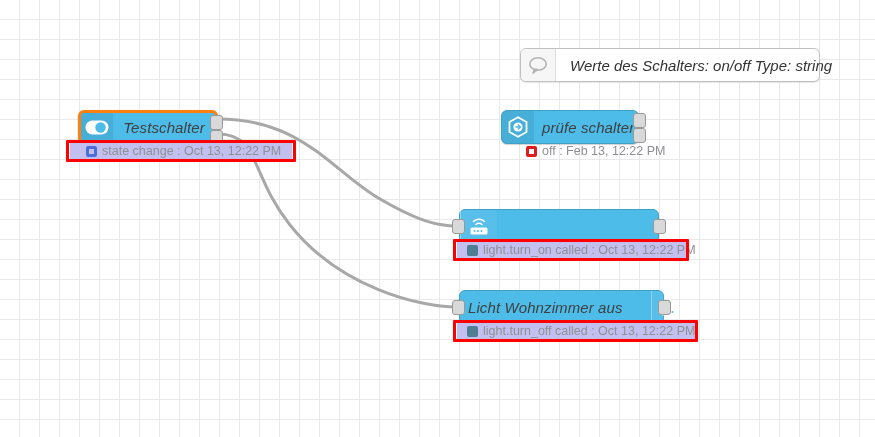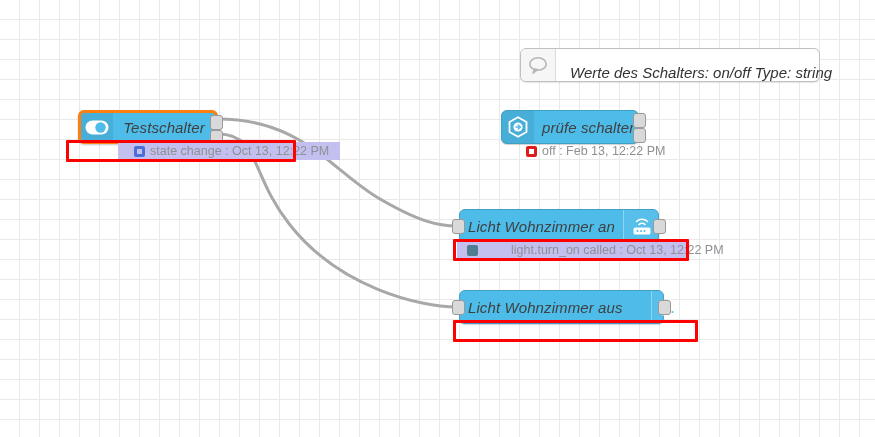--- a/index.html
+++ b/index.html
@@ -183,42 +183,42 @@
 </head>
 <body>
 
 <div id="canvas">
 
   <svg id="wires" viewBox="0 0 875 437" xmlns="http://www.w3.org/2000/svg">
     <path d="M 218,119 C 300,119 330,168 375,196 C 420,223 440,226 457,226" fill="none" stroke="#a8a8a8" stroke-width="3" stroke-linecap="round"></path>
     <path d="M 218,134 C 260,134 250,175 290,225 C 340,288 420,307 457,307" fill="none" stroke="#a8a8a8" stroke-width="3" stroke-linecap="round"></path>
   </svg>
 
-  <div class="comment-node" style="left:520px; top:48px; width:300px;align-items:flex-end;">
+  <div class="comment-node" style="left:520px; top:48px; width:300px;">
     <div class="comment-icon">
       <svg width="20" height="18" viewBox="0 0 20 18" xmlns="http://www.w3.org/2000/svg">
         <ellipse cx="10" cy="8" rx="8.2" ry="6.2" fill="none" stroke="#b5b5b5" stroke-width="1.6"></ellipse>
         <path d="M 6.5,13 L 5,17 L 9.5,13.6 Z" fill="none" stroke="#b5b5b5" stroke-width="1.6" stroke-linejoin="round"></path>
       </svg>
     </div>
     <div class="comment-text">Werte des Schalters: on/off Type: string</div>
   </div>
 
   <div class="node selected" style="left:78px; top:110px; width:140px;">
     <div class="node-icon-left">
       <svg width="24" height="15" viewBox="0 0 24 15" xmlns="http://www.w3.org/2000/svg">
         <rect x="0.5" y="0.5" width="23" height="14" rx="7" fill="#ffffff"></rect>
         <circle cx="15.5" cy="7.5" r="5.2" fill="#4dbce9"></circle>
       </svg>
     </div>
     <div class="node-label">Testschalter</div>
     <div class="port out" style="top:2px;"></div>
     <div class="port out" style="top:17px;"></div>
   </div>
-  <div class="status highlight" style="left:70px; top:142px; width:222px; padding-left:16px;margin-left:48px;">
+  <div class="status highlight" style="left:70px; top:142px; width:222px; padding-left:16px;">
     <span class="status-dot dot-ring-blue"></span>
     <span class="status-text">state change : Oct 13, 12:22 PM</span>
   </div>
   <div class="annot" style="left:66px; top:140px; width:230px; height:22px;"></div>
 
   <div class="node" style="left:501px; top:110px; width:138px;">
     <div class="node-icon-left">
       <svg width="22" height="22" viewBox="0 0 22 22" xmlns="http://www.w3.org/2000/svg">
         <path d="M 11,1.2 L 19.5,6 L 19.5,16 L 11,20.8 L 2.5,16 L 2.5,6 Z" fill="none" stroke="#ffffff" stroke-width="1.8" stroke-linejoin="round"></path>
         <circle cx="11" cy="11" r="4.6" fill="#ffffff"></circle>
@@ -228,50 +228,53 @@
     <div class="node-label">prüfe schalter</div>
     <div class="port out" style="top:2px;"></div>
     <div class="port out" style="top:17px;"></div>
   </div>
   <div class="status" style="left:526px; top:142px;">
     <span class="status-dot dot-ring-red"></span>
     <span class="status-text">off : Feb 13, 12:22 PM</span>
   </div>
 
   <div class="node" style="left:459px; top:209px; width:200px;">
-    <div class="node-label">Licht Wohnzimmer an</div>
     <div class="node-icon-right">
       <svg width="24" height="22" viewBox="0 0 24 22" xmlns="http://www.w3.org/2000/svg">
         <path d="M 6.5,6.5 A 8,8 0 0 1 17.5,6.5" fill="none" stroke="#ffffff" stroke-width="1.6" stroke-linecap="round"></path>
         <path d="M 9,9.5 A 4.4,4.4 0 0 1 15,9.5" fill="none" stroke="#ffffff" stroke-width="1.6" stroke-linecap="round"></path>
         <rect x="3.5" y="12.5" width="17" height="7" rx="1.6" fill="#ffffff"></rect>
         <circle cx="7.5" cy="16" r="1" fill="#4dbce9"></circle>
         <circle cx="11" cy="16" r="1" fill="#4dbce9"></circle>
         <circle cx="14.5" cy="16" r="1" fill="#4dbce9"></circle>
       </svg>
     </div>
     <div class="port in" style="top:9px;"></div>
     <div class="port out" style="top:9px;"></div>
   </div>
-  <div class="status highlight" style="left:457px; top:241px; width:229px; padding-left:10px;gap:28px;">
+  <div class="status highlight" style="left:457px; top:241px; width:229px; padding-left:10px;">
     <span class="status-dot dot-fill-grey"></span>
     <span class="status-text">light.turn_on called : Oct 13, 12:22 PM</span>
   </div>
   <div class="annot" style="left:453px; top:239px; width:236px; height:22px;"></div>
 
   <div class="node" style="left:459px; top:290px; width:205px;gap:20px;">
     <div class="node-label">Licht Wohnzimmer aus</div>
     <div class="node-icon-right">
       <svg width="24" height="22" viewBox="0 0 24 22" xmlns="http://www.w3.org/2000/svg">
         <path d="M 6.5,6.5 A 8,8 0 0 1 17.5,6.5" fill="none" stroke="#ffffff" stroke-width="1.6" stroke-linecap="round"></path>
         <path d="M 9,9.5 A 4.4,4.4 0 0 1 15,9.5" fill="none" stroke="#ffffff" stroke-width="1.6" stroke-linecap="round"></path>
         <rect x="3.5" y="12.5" width="17" height="7" rx="1.6" fill="#ffffff"></rect>
         <circle cx="7.5" cy="16" r="1" fill="#4dbce9"></circle>
         <circle cx="11" cy="16" r="1" fill="#4dbce9"></circle>
         <circle cx="14.5" cy="16" r="1" fill="#4dbce9"></circle>
       </svg>
     </div>
     <div class="port in" style="top:9px;"></div>
     <div class="port out" style="top:9px;"></div>
   </div>
+  <div class="status highlight" style="left:457px; top:322px; width:238px; padding-left:10px;">
+    <span class="status-dot dot-fill-grey"></span>
+    <span class="status-text">light.turn_off called : Oct 13, 12:22 PM</span>
+  </div>
   <div class="annot" style="left:453px; top:320px; width:245px; height:22px;"></div>
 
 </div>
 
 </body></html>

